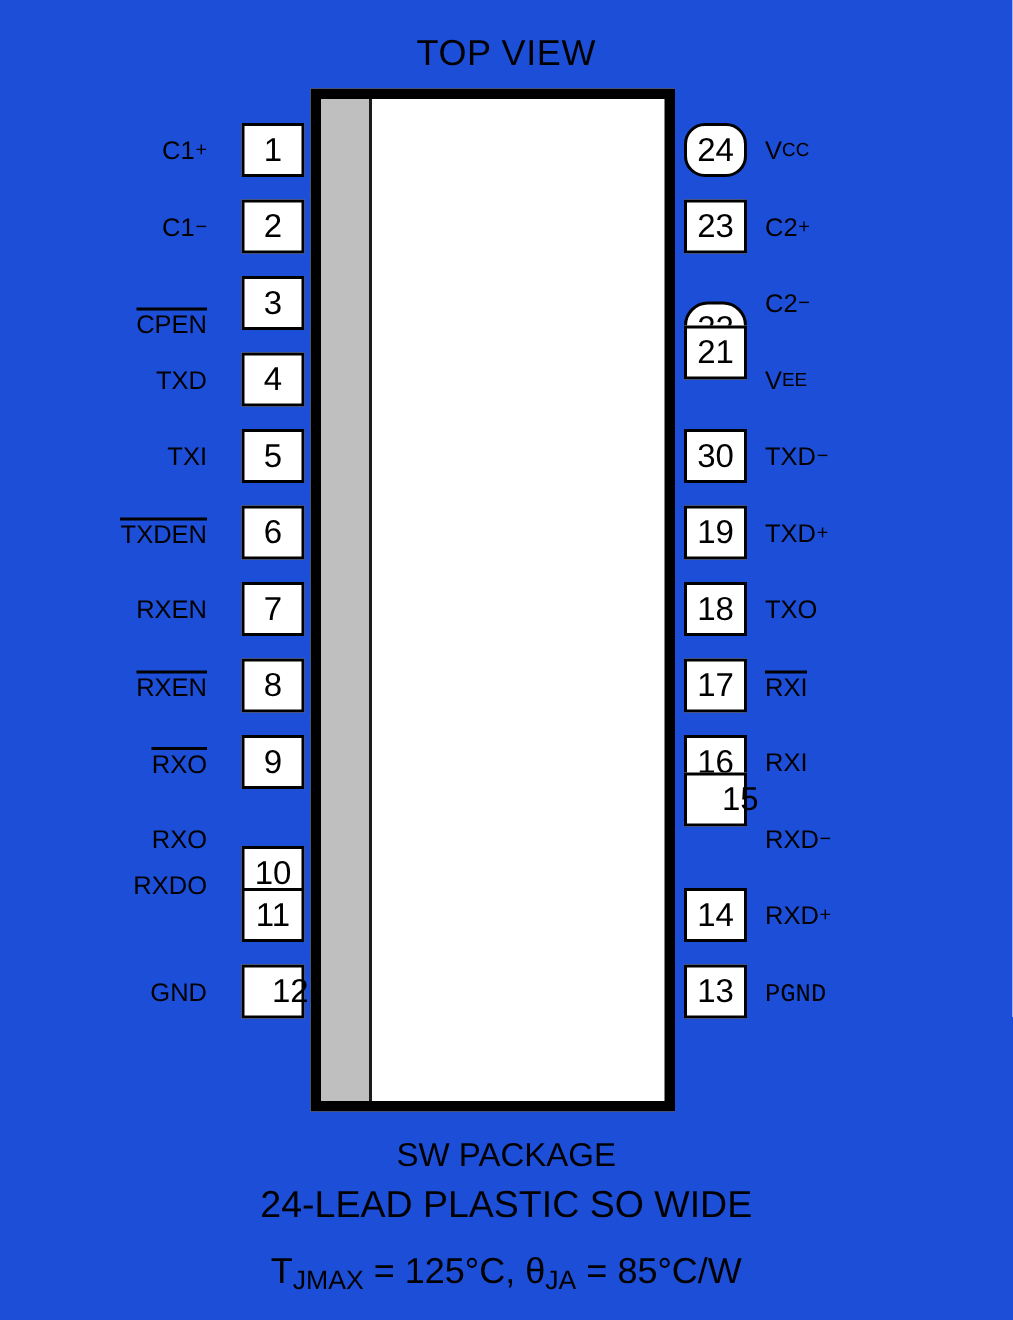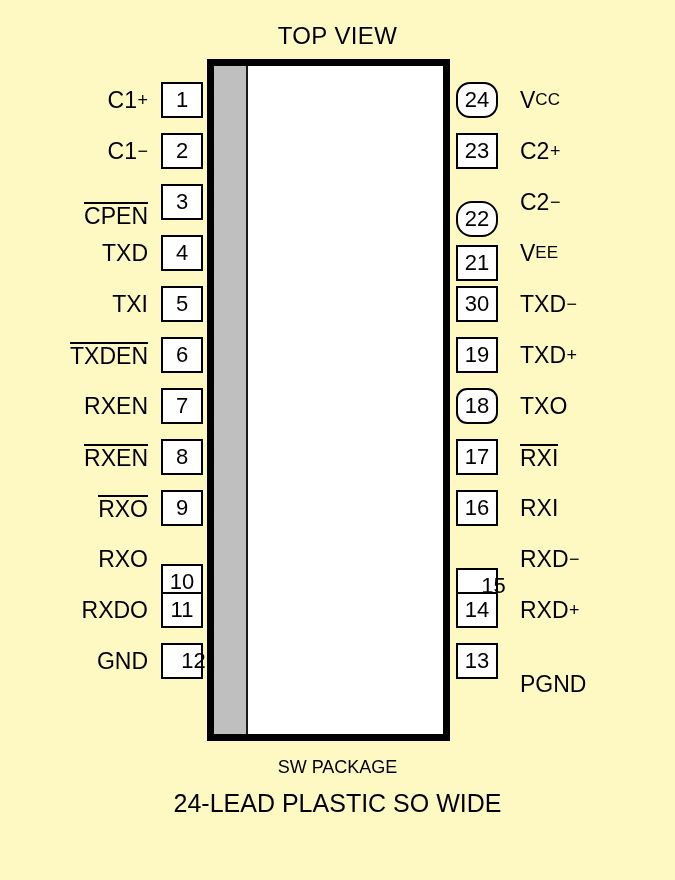--- a/index.html
+++ b/index.html
@@ -11,21 +11,21 @@
     font-family: "Liberation Sans", sans-serif;
     color: #000000;
     -webkit-font-smoothing: antialiased;
   }
 
   #page {
     position: relative;
     width: 675px;
     height: 880px;
     overflow: hidden;
-    background: #fef9c3;
+    background: #1d4ed8;
   }
 
   
   .top-view-title {
     position: absolute;
     left: 0;
     top: 22px;
     width: 675px;
     text-align: center;
     font-size: 24px;
@@ -71,24 +71,23 @@
   }
   .pin-box.left  { left: 161px; }
   .pin-box.right { left: 456px; }
 
   
   .pin-label {
     position: absolute;
     height: 36px;
     display: flex;
     align-items: center;
-    font-size: 23px;
+    font-size: 17px;
     line-height: 1;
     white-space: nowrap;
-    margin-left: 10px;
   }
   .pin-label.left {
     left: 0px;
     width: 150px;
     justify-content: flex-end;
     padding-right: 12px;
     box-sizing: border-box;
   }
   .pin-label.right {
     left: 510px;
@@ -118,21 +117,21 @@
   }
 
   
   .caption {
     position: absolute;
     left: 0;
     width: 675px;
     text-align: center;
     white-space: nowrap;
   }
-  .caption-pkg   { top: 757px; font-size: 18px; }
+  .caption-pkg   { top: 757px; font-size: 22px; }
   .caption-lead  { top: 789px; font-size: 25px; }
   .caption-therm { top: 834px; font-size: 24px; }
 </style>
 </head>
 <body>
 
 <div id="page">
 
   <div class="top-view-title">TOP VIEW</div>
 
@@ -177,21 +176,21 @@
       </div>
       <div class="pin-box left" style="top: 490px;">9</div>
       <div class="pin-label left" style="top: 490px;">
         <span class="ovl">RXO</span>
       </div>
       <div class="pin-box left" style="top: 564px;">10</div>
       <div class="pin-label left" style="top: 541px;">
         <span>RXO</span>
       </div>
       <div class="pin-box left" style="top: 592px;">11</div>
-      <div class="pin-label left" style="top: 592px; padding-left: 24px;">
+      <div class="pin-label left" style="top: 572px; padding-left: 24px;">
         <span>RXDO</span>
       </div>
       <div class="pin-box left" style="top: 643px; padding-left: 23px;">12</div>
       <div class="pin-label left" style="top: 643px;">
         <span>GND</span>
       </div>
       <div class="pin-box right" style="top: 82px; border-radius: 14px;">24</div>
       <div class="pin-label right" style="top: 82px;">
         <span>V</span>
         <span class="sub">CC</span>
@@ -199,61 +198,64 @@
       <div class="pin-box right" style="top: 133px;">23</div>
       <div class="pin-label right" style="top: 133px;">
         <span>C2</span>
         <span class="sup">+</span>
       </div>
       <div class="pin-box right" style="top: 201px; border-radius: 16px;">22</div>
       <div class="pin-label right" style="top: 184px;">
         <span>C2</span>
         <span class="sup">−</span>
       </div>
-      <div class="pin-box right" style="top: 217px; margin-top: 28px;">21</div>
+      <div class="pin-box right" style="top: 217px;">21</div>
       <div class="pin-label right" style="top: 235px;">
         <span>V</span>
         <span class="sub">EE</span>
       </div>
       <div class="pin-box right" style="top: 286px;">30</div>
       <div class="pin-label right" style="top: 286px;">
         <span>TXD</span>
         <span class="sup">−</span>
       </div>
       <div class="pin-box right" style="top: 337px;">19</div>
       <div class="pin-label right" style="top: 337px;">
         <span>TXD</span>
         <span class="sup">+</span>
       </div>
-      <div class="pin-box right" style="top: 388px; border-radius: 11px;">18</div>
+      <div class="pin-box right" style="top: 388px;">18</div>
       <div class="pin-label right" style="top: 388px;">
         <span>TXO</span>
       </div>
       <div class="pin-box right" style="top: 439px;">17</div>
       <div class="pin-label right" style="top: 439px;">
         <span class="ovl">RXI</span>
       </div>
       <div class="pin-box right" style="top: 490px;">16</div>
       <div class="pin-label right" style="top: 490px;">
         <span>RXI</span>
       </div>
-      <div class="pin-box right" style="top: 568px; padding-left: 33px;">15</div>
+      <div class="pin-box right" style="top: 515px; padding-left: 33px;">15</div>
       <div class="pin-label right" style="top: 541px;">
         <span>RXD</span>
         <span class="sup">−</span>
       </div>
       <div class="pin-box right" style="top: 592px;">14</div>
       <div class="pin-label right" style="top: 592px;">
         <span>RXD</span>
         <span class="sup">+</span>
       </div>
       <div class="pin-box right" style="top: 643px;">13</div>
-      <div class="pin-label right" style="top: 666px;">
+      <div class="pin-label right" style="top: 645px; font-family: Liberation Mono, monospace;">
         <span>PGND</span>
       </div>
     </div>
 
   <div class="caption caption-pkg">SW PACKAGE</div>
 
   <div class="caption caption-lead">24-LEAD PLASTIC SO WIDE</div>
 
+  <div class="caption caption-therm">
+    <span>T</span><span class="sub">JMAX</span><span> = 125°C, </span><span>θ</span><span class="sub">JA</span><span> = 85°C/W</span>
+  </div>
 
 </div>
 
 </body></html>

